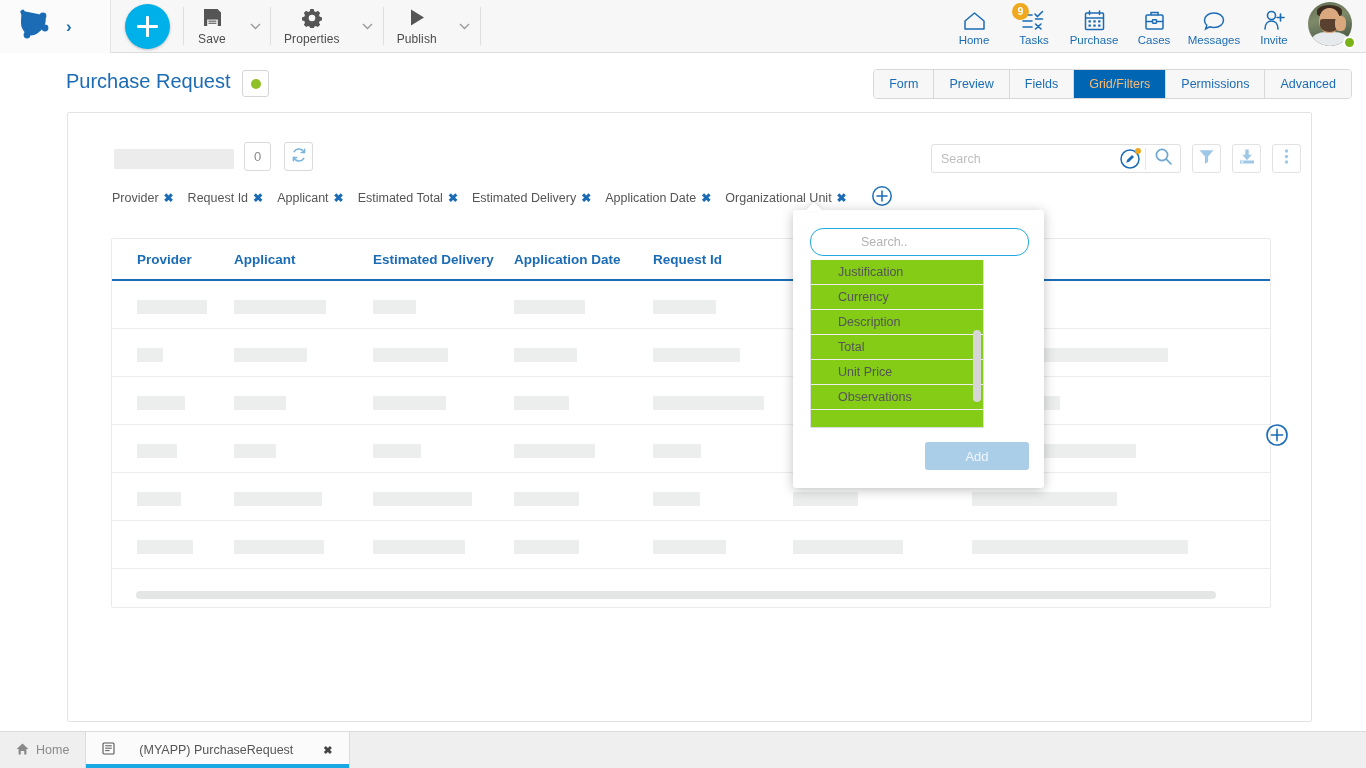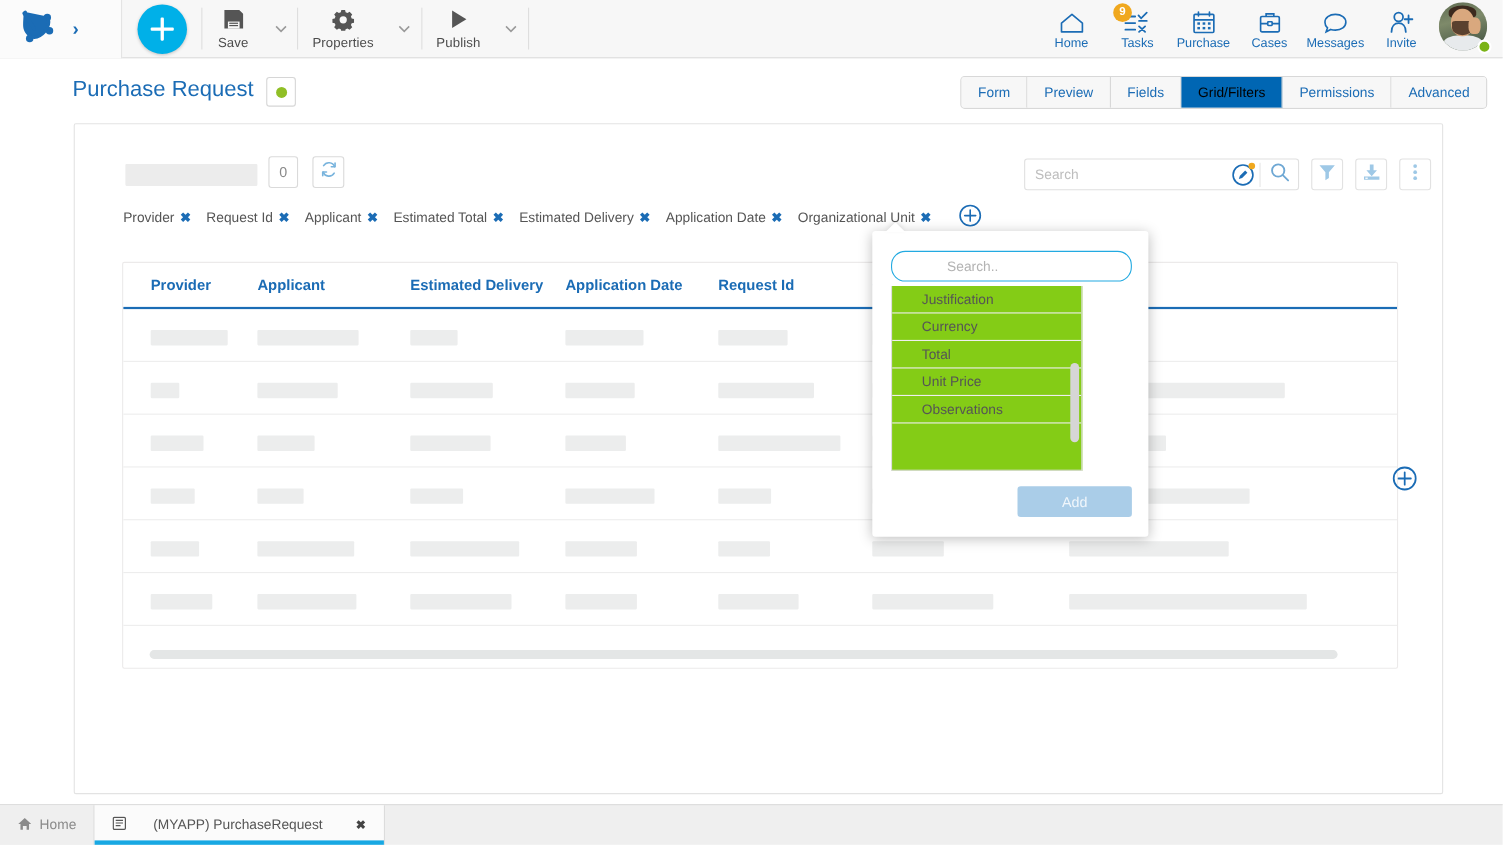--- a/index.html
+++ b/index.html
@@ -133,21 +133,21 @@
     display: flex; border: 1px solid #d8d8d8; border-radius: 4px; overflow: hidden;
     background: #f7f7f7;
   }
   .tab {
     height: 28px; line-height: 28px; padding: 0 15px;
     font-size: 12.5px; color: #1b6cb5; background: #f7f7f7;
     border-right: 1px solid #d8d8d8;
     white-space: nowrap;
   }
   .tab:last-child { border-right: none; }
-  .tab.active { background: #0066b3; color: #000000; }
+  .tab.active { background: #0066b3; color: #fdba74; }
 
   
   .content-card {
     position: absolute; left: 67px; top: 112px;
     width: 1245px; height: 610px;
     background: #fff; border: 1px solid #e3e3e3; border-radius: 2px;
   }
 
   .gridtoolbar { position: absolute; left: 0; top: 0; width: 100%; height: 92px; }
 
@@ -674,20 +674,21 @@
 </div>
 
 <div class="fieldpanel">
   <div class="fp-search">
     <input type="text" placeholder="Search.." style="">
   </div>
 
   <div class="fp-list">
     <div class="fp-item">Justification</div>
     <div class="fp-item">Currency</div>
+    <div class="fp-item">Description</div>
     <div class="fp-item">Total</div>
     <div class="fp-item">Unit Price</div>
     <div class="fp-item">Observations</div>
     <div class="fp-scroll"></div>
   </div>
 
   <button class="fp-add">Add</button>
 </div>
 
 <div class="taskbar">

